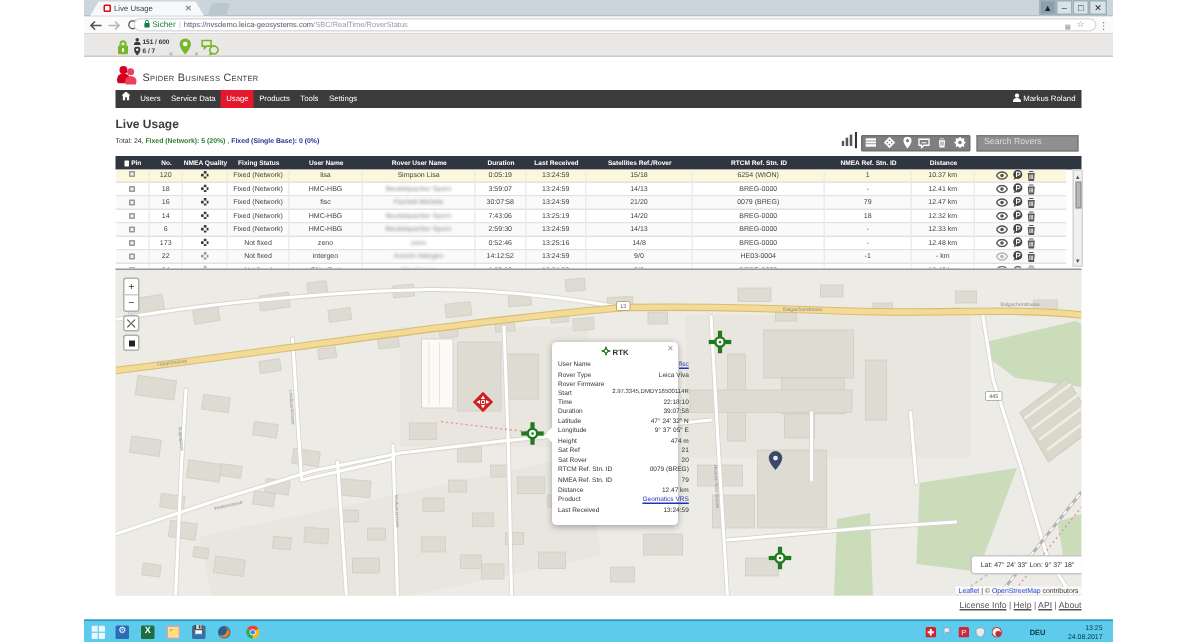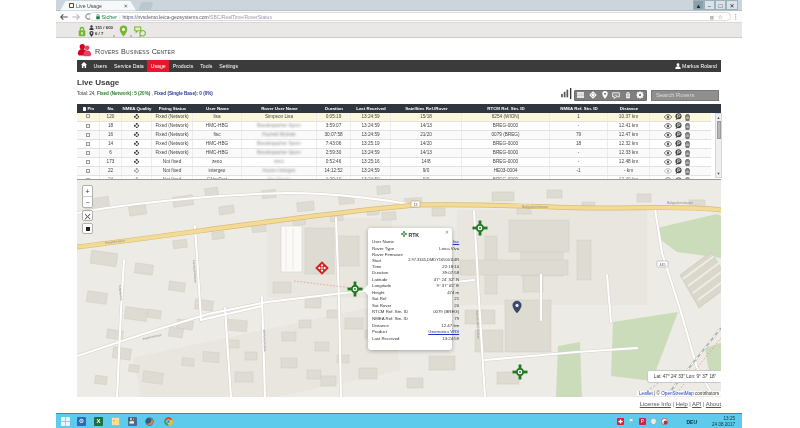--- a/index.html
+++ b/index.html
@@ -135,21 +135,21 @@
  </div>
 </div>
 
 <div id="page">
 <svg class="abs" style="left:21px;top:5px" width="15" height="14" viewBox="0 0 20 19">
   <circle cx="7" cy="5" r="3.6" fill="#d5001f"></circle>
       <path d="M1 14 a6 6 0 0 1 12 0 l-1 3 h-10 Z" fill="#d5001f"></path>
   <circle cx="13.5" cy="6.5" r="3.2" fill="#e8425f"></circle>
       <path d="M8.5 15.5 a5.2 5.2 0 0 1 10.4 0 l-0.8 2.5 h-8.8 Z" fill="#e8425f"></path>
 </svg>
-<div class="abs" style="left:39px;top:8.5px;font-size:7.2px;color:#3a3a3a;letter-spacing:0.2px;font-variant:small-caps;font-weight:500">Rovers Business Center</div>
+<div class="abs" style="left:39px;top:8.5px;font-size:7.2px;color:#3a3a3a;letter-spacing:0.2px;font-variant:small-caps;font-weight:500">Spider Business Center</div>
 <div id="nav">
   <span class="it"><svg width="6" height="6" viewBox="0 0 10 10">
           <path d="M5 0 L10 4.5 H8.5 V10 H6 V6.5 H4 V10 H1.5 V4.5 H0 Z" fill="#fff"></path>
         </svg></span>
   <span class="it">Users</span>
       <span class="it">Service Data</span>
       <span class="it red">Usage</span>
       <span class="it">Products</span>
       <span class="it">Tools</span>
       <span class="it">Settings</span>

